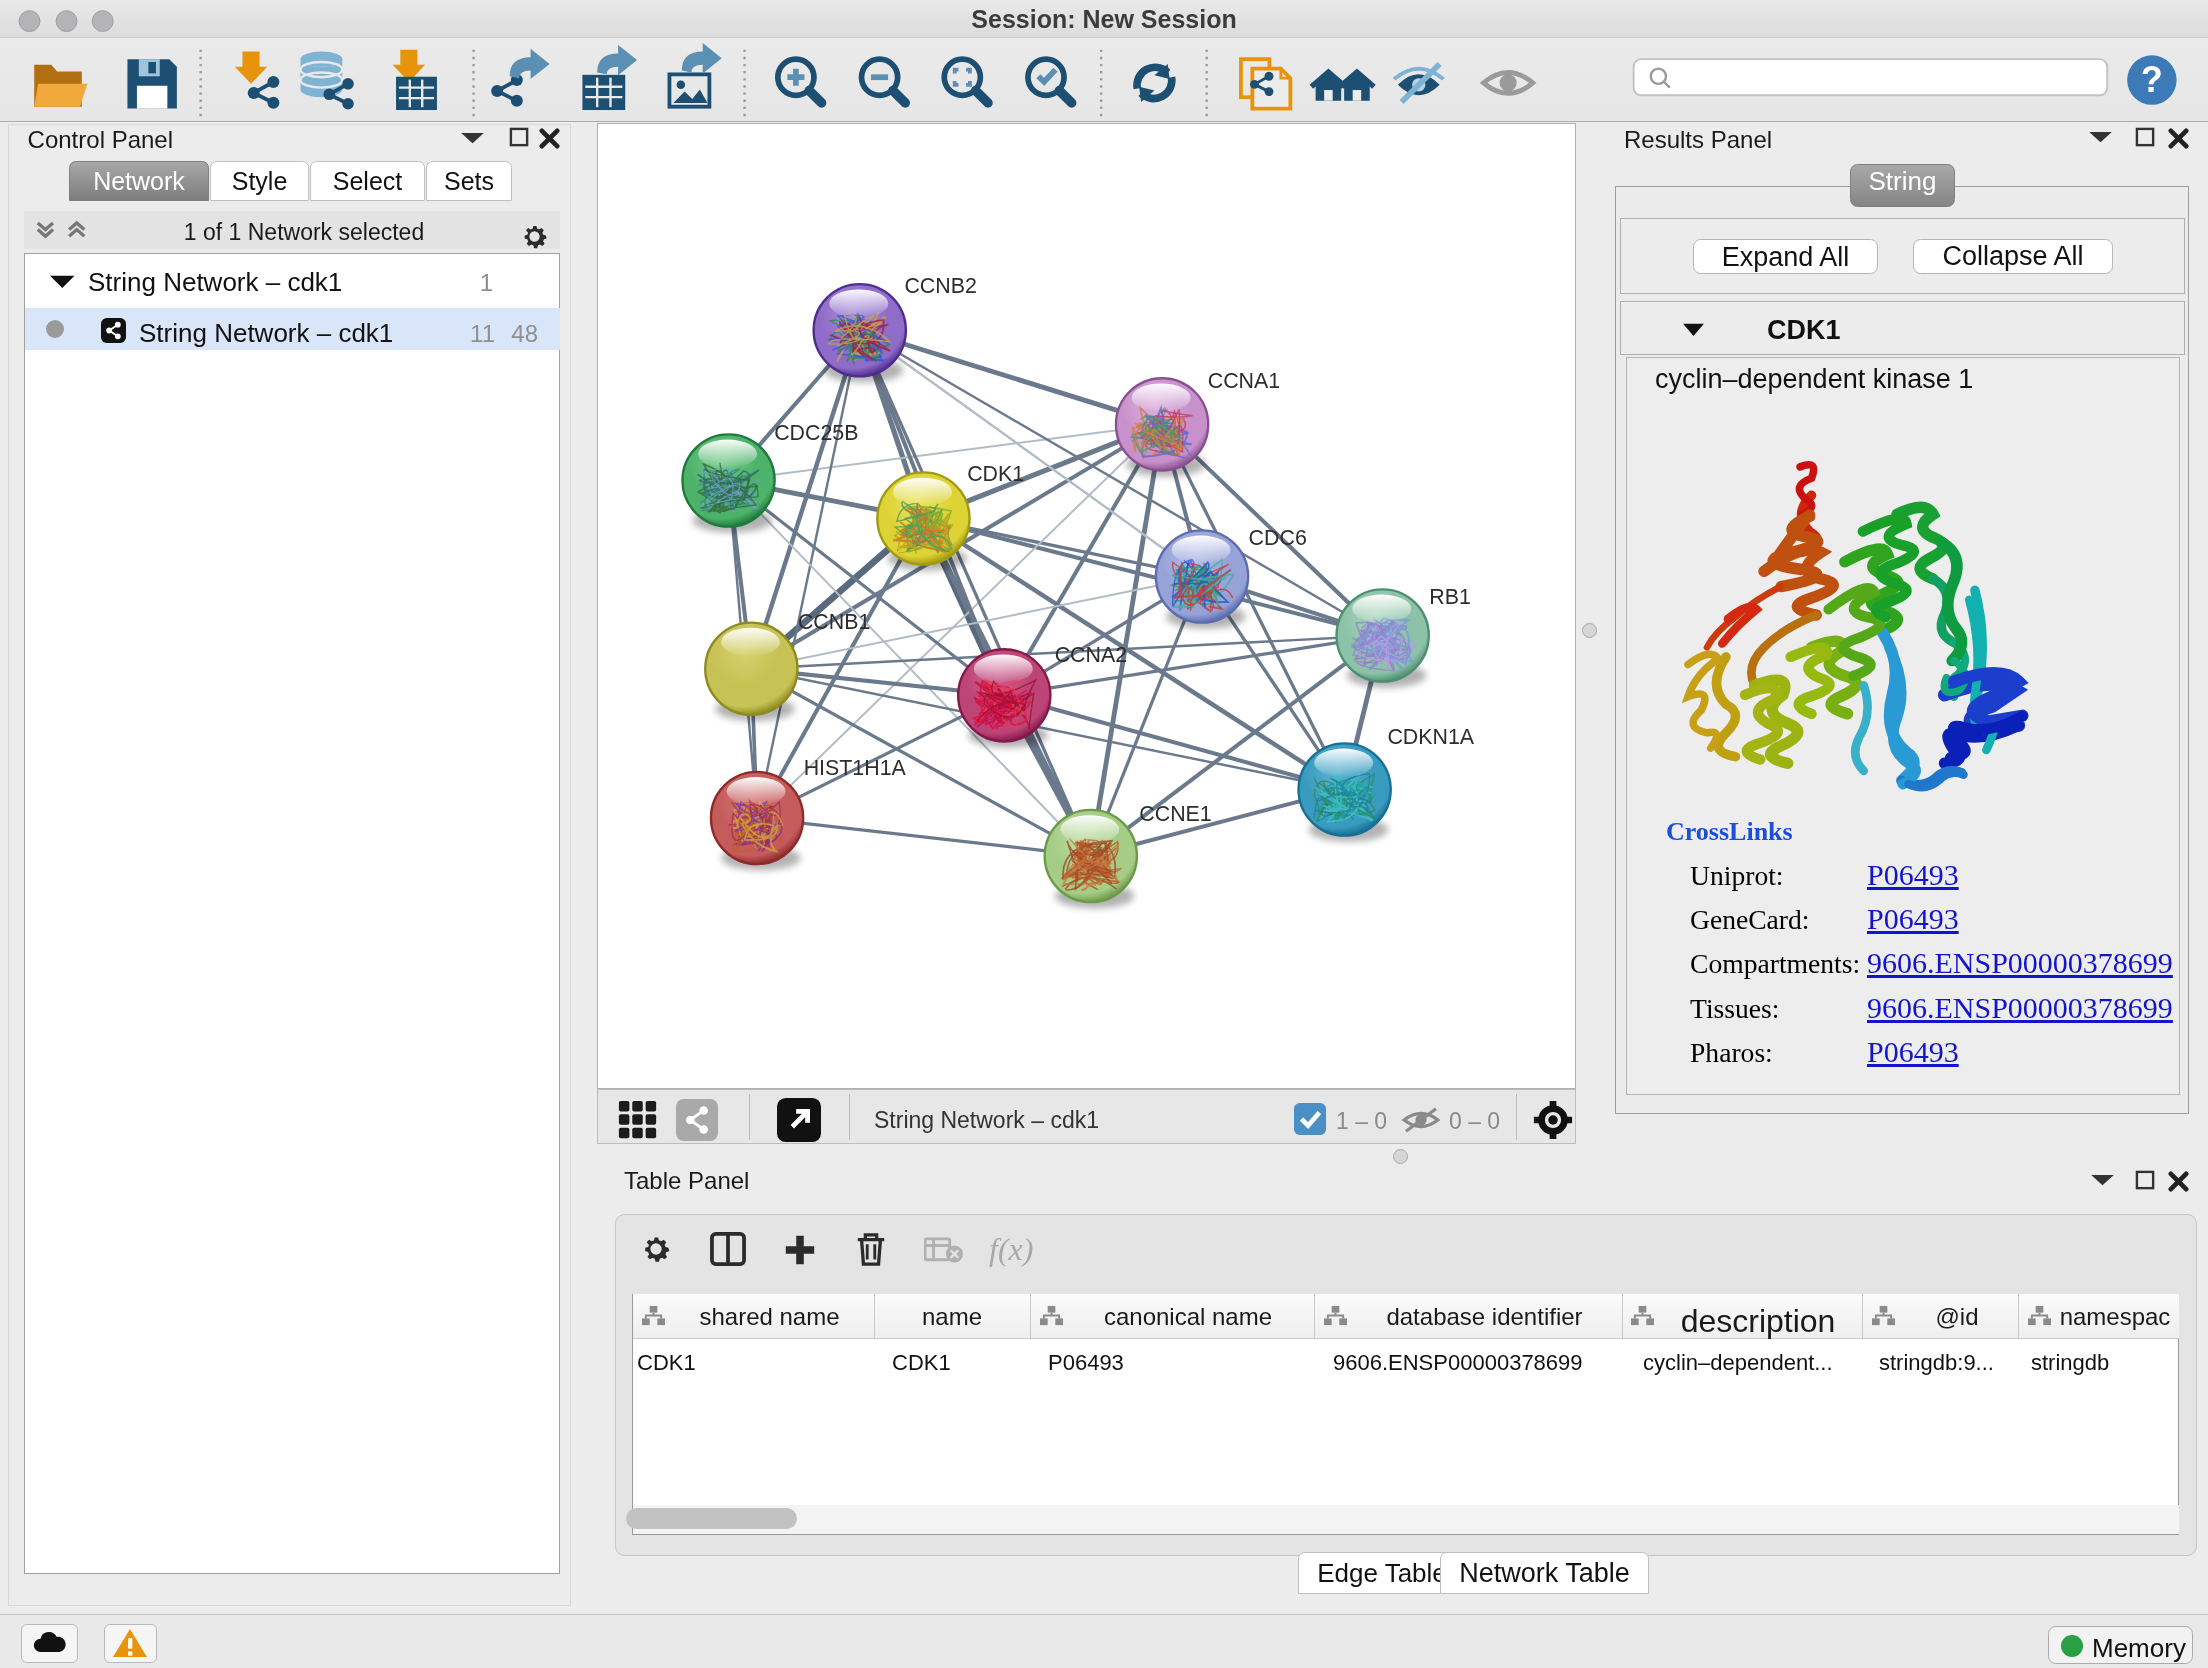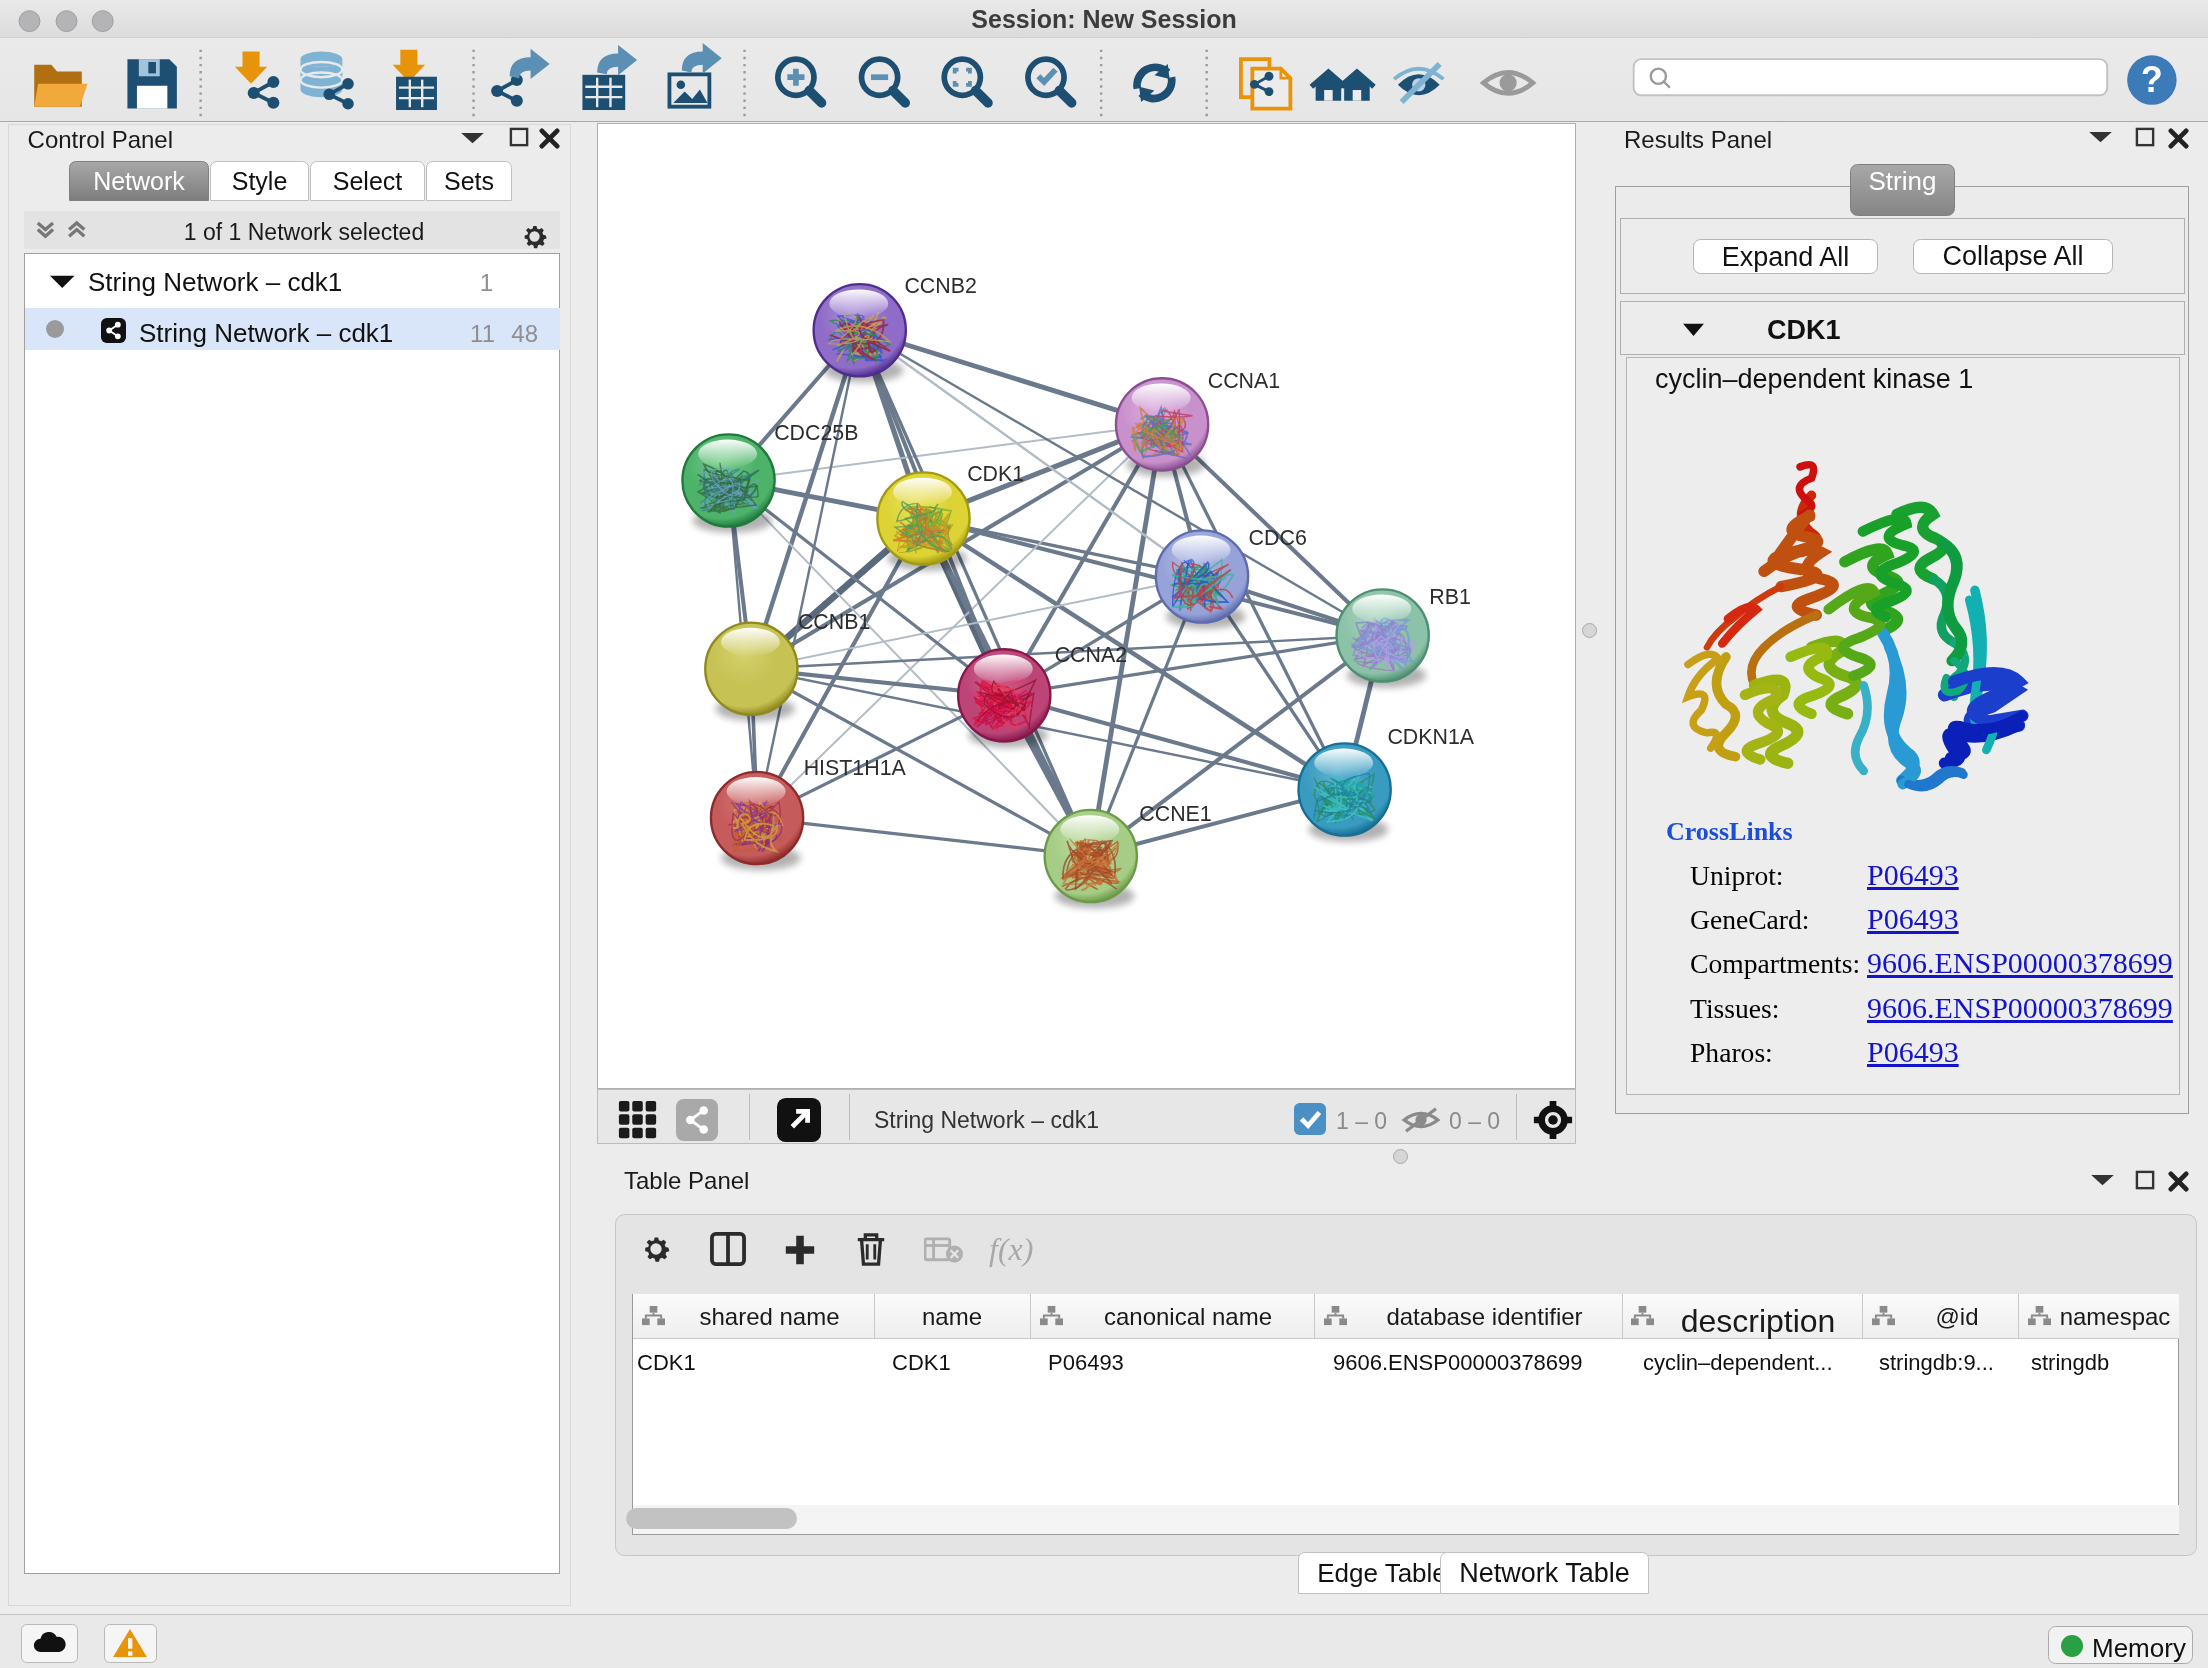--- a/index.html
+++ b/index.html
@@ -601,21 +601,21 @@
 <svg style="position:absolute;left:2088px;top:130px" width="25" height="16" viewBox="0 0 26 17">
     <path d="M1 2 L25 2 L13 13" fill="#333"></path>
   </svg>
 <svg style="position:absolute;left:2135px;top:127px" width="21" height="21" viewBox="0 0 22 22">
     <rect x="2" y="2" width="17" height="17" fill="none" stroke="#333" stroke-width="2.5"></rect>
   </svg>
 <svg style="position:absolute;left:2168px;top:128px" width="21" height="21" viewBox="0 0 22 22">
     <path d="M3 3 L19 19 M19 3 L3 19" stroke="#222" stroke-width="5" stroke-linecap="round"></path>
   </svg>
 <div class="abs" style="left:1615px;top:186px;width:574px;height:928px;background:#ebebeb;border:1px solid #9e9e9e"></div>
-<div class="abs" style="left:1850px;top:164px;width:105px;height:52px;background:linear-gradient(#a8a8a8,#858585);border:1px solid #7f7f7f;border-radius:7.6px;color:#fff;font-size:26px;text-align:center;line-height:33px">String</div>
+<div class="abs" style="left:1850px;top:164px;width:105px;height:43px;background:linear-gradient(#a8a8a8,#858585);border:1px solid #7f7f7f;border-radius:7.6px;color:#fff;font-size:26px;text-align:center;line-height:33px">String</div>
 <div class="abs" style="left:1620px;top:218px;width:565px;height:76px;background:#ececec;border:1px solid #b0b0b0"></div>
 <div class="abs" style="left:1693px;top:239px;width:185px;height:35px;background:#fff;border:1px solid #b5b5b5;border-radius:7.6px;font-size:27px;text-align:center;line-height:34px;color:#111">Expand All</div>
 <div class="abs" style="left:1913px;top:239px;width:200px;height:35px;background:#fff;border:1px solid #b5b5b5;border-radius:7.6px;font-size:27px;text-align:center;line-height:33px;color:#111">Collapse All</div>
 <div class="abs" style="left:1620px;top:301px;width:565px;height:54px;background:#ececec;border:1px solid #b0b0b0"></div>
 <svg class="abs" style="left:1681px;top:321px" width="25" height="17" viewBox="0 0 26 18">
     <path d="M2 3 L24 3 L13 16" fill="#111"></path>
   </svg>
 <div class="abs" style="left:1767px;top:315px;font-size:27px;font-weight:bold;color:#111">CDK1</div>
 <div class="abs" style="left:1626px;top:357px;width:554px;height:738px;background:#ededed;border:1px solid #b5b5b5"></div>
 <div class="abs" style="left:1655px;top:364px;font-size:27px;color:#111">cyclin–dependent kinase 1</div>

